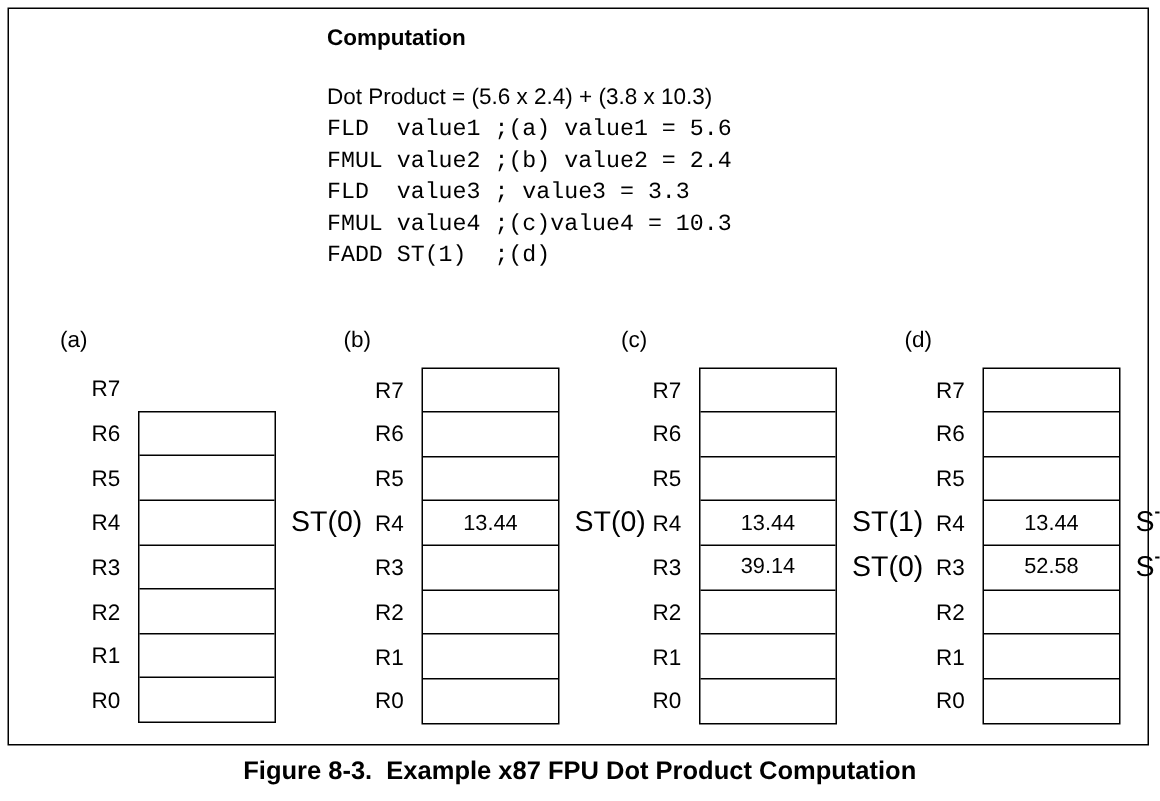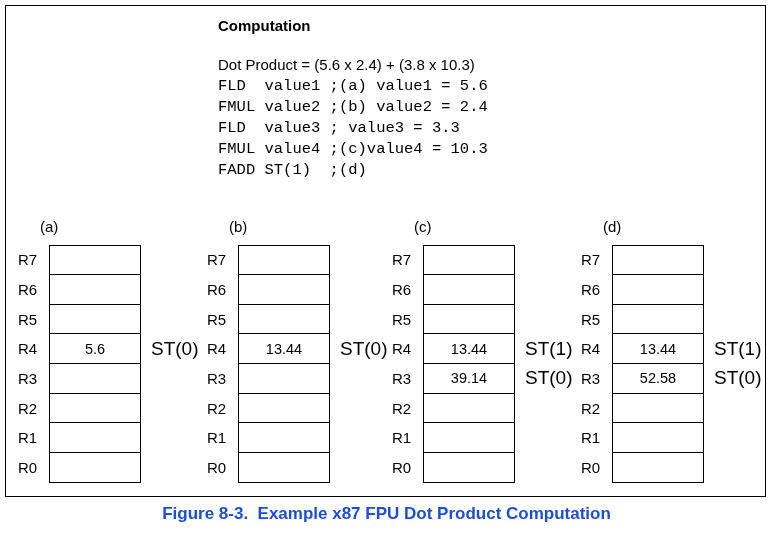--- a/index.html
+++ b/index.html
@@ -15,21 +15,21 @@
   .comp-heading { font-weight:bold; font-size:15px; line-height:19px; }
   .comp-expr { font-size:15px; line-height:19px; margin-top:20px; white-space:pre; }
   .code-block { position:absolute; left:218px; top:76px; }
   .code-heading { font-weight:bold; font-size:15px; line-height:19px; margin-bottom:6px; }
   .code-line {
     font-family:Liberation Mono, monospace; font-size:15.5px; line-height:21px;
     white-space:pre;
   }
   .stack { position:absolute; top:218px; }
   .stack-label { font-size:15px; line-height:18px; padding-left:30px; margin-bottom:9px; }
-  .stack-body { display:flex; flex-direction:row; align-items:flex-start; }
+  .stack-body { display:flex; flex-direction:row; align-items:flex-end;margin-left:43px; }
   .reg-col { width:39px; box-sizing:border-box; }
   .reg-name {
     height:29.65px; display:flex; align-items:center;
     padding-left:8px; box-sizing:border-box; font-size:15px;
   }
   .cell-col { width:92px; border:1.5px solid #000; box-sizing:border-box; background:#fff; }
   .cell {
     height:28.15px; display:flex; align-items:center; justify-content:center;
     box-sizing:border-box;
   }
@@ -80,23 +80,20 @@
           <div class="cell">
             <span class="cell-value"></span>
           </div>
           <div class="cell">
             <span class="cell-value"></span>
           </div>
           <div class="cell">
             <span class="cell-value"></span>
           </div>
           <div class="cell">
-            <span class="cell-value">5.6</span>
-          </div>
-          <div class="cell">
             <span class="cell-value"></span>
           </div>
           <div class="cell">
             <span class="cell-value"></span>
           </div>
           <div class="cell">
             <span class="cell-value"></span>
           </div>
           <div class="cell">
             <span class="cell-value"></span>
@@ -262,13 +259,13 @@
           <div class="st-name">ST(1)</div>
           <div class="st-name">ST(0)</div>
           <div class="st-name"></div>
           <div class="st-name"></div>
           <div class="st-name"></div>
         </div>
       </div>
     </div>
   </div>
 
-<div class="caption" style="color: #1d4ed8;">Figure 8-3.  Example x87 FPU Dot Product Computation</div>
+<div class="caption" style="color: #000000;">Figure 8-3.  Example x87 FPU Dot Product Computation</div>
 
 </body></html>

